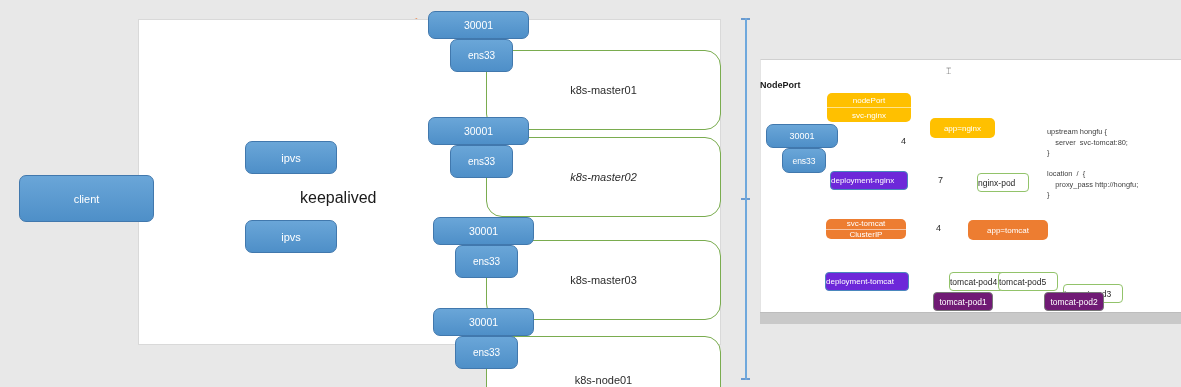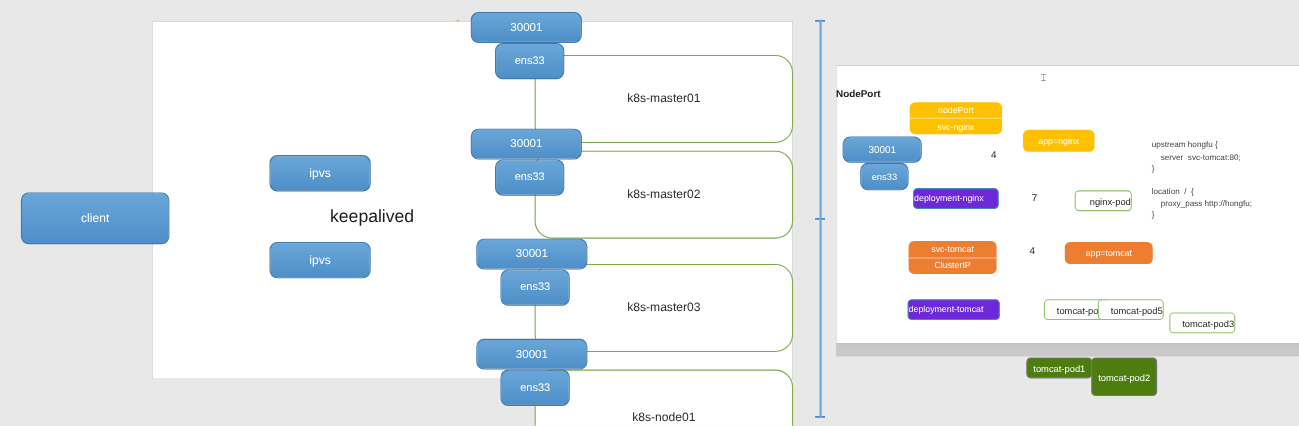--- a/index.html
+++ b/index.html
@@ -110,34 +110,33 @@
 
   
   .pod-box {
     border: 1px solid #92c36a;
     border-radius: 4px;
     background: #ffffff;
     color: #262626;
     font-size: 8.5px;
     display: flex;
     align-items: center;
-    justify-content: flex-end;
+    justify-content: flex-start;
     box-sizing: border-box;
   }
   .pod-gray {
-    background: #4d7c0f;
+    background: #701a75;
     border: 1px solid #777;
     border-radius: 4px;
     color: #ffffff;
     font-size: 8.5px;
     display: flex;
     align-items: center;
     justify-content: center;
     box-sizing: border-box;
-    margin-top: 33px;
   }
 
   
   .plain-label { color: #1a1a1a; font-size: 16px; }
   .tiny-num { color: #2b2b2b; font-size: 9px; }
   .code-block {
     color: #3f3f3f;
     font-size: 7.4px;
     line-height: 1.42;
     white-space: pre;
@@ -219,21 +218,21 @@
 <div class="abs green-box" style="left:486px; top:10px; width:235px; height:80px;">
   <span>k8s-master01</span>
 </div>
 <div class="abs blue-box" style="left:428px; top:11px; width:101px; height:28px; font-size:10.5px;">
   <span>30001</span>
 </div>
 <div class="abs blue-box" style="left:450px; top:39px; width:63px; height:33px; font-size:10px;">
   <span>ens33</span>
 </div>
 
-<div class="abs green-box" style="left:486px; top:97px; width:235px; height:80px;">
+<div class="abs green-box" style="left:486px; top:97px; width:235px; height:80px;font-style:italic;">
   <span>k8s-master02</span>
 </div>
 <div class="abs blue-box" style="left:428px; top:117px; width:101px; height:28px; font-size:10.5px;">
   <span>30001</span>
 </div>
 <div class="abs blue-box" style="left:450px; top:145px; width:63px; height:33px; font-size:10px;">
   <span>ens33</span>
 </div>
 
 <div class="abs green-box" style="left:486px; top:200px; width:235px; height:80px;">
@@ -282,21 +281,21 @@
 </div>
 
 <div class="abs blue-flat" style="left:830px; top:171px; width:78px; height:19px;">
   <span>deployment-nginx</span>
 </div>
 
 <div class="abs pod-box" style="left:977px; top:173px; width:52px; height:19px;">
   <span>nginx-pod</span>
 </div>
 
-<div class="abs svc-box orange" style="left:826px; top:219px; width:80px; height:30px;">
+<div class="abs svc-box orange" style="left:826px; top:219px; width:80px; height:20px;">
   <div class="row">svc-tomcat</div>
   <div class="row">ClusterIP</div>
 </div>
 
 <div class="abs pill orange" style="left:968px; top:220px; width:80px; height:20px;">
   <span>app=tomcat</span>
 </div>
 
 <div class="abs blue-flat" style="left:825px; top:272px; width:84px; height:19px;">
   <span>deployment-tomcat</span>
@@ -311,21 +310,21 @@
 </div>
 <div class="abs pod-box" style="left:998px; top:272px; width:60px; height:19px;">
   <span>tomcat-pod5</span>
 </div>
 <div class="abs pod-box" style="left:1063px; top:284px; width:60px; height:19px;">
   <span>tomcat-pod3</span>
 </div>
 <div class="abs pod-gray" style="left:933px; top:292px; width:60px; height:19px;">
   <span>tomcat-pod1</span>
 </div>
-<div class="abs pod-gray" style="left:992px; top:292px; width:60px; height:35px;">
+<div class="abs pod-gray" style="left:1044px; top:292px; width:60px; height:19px;">
   <span>tomcat-pod2</span>
 </div>
 
 <div class="abs code-block" style="left:1047px; top:127px;">upstream hongfu {
     server  svc-tomcat:80;
 }
 
 location  /  {
     proxy_pass http://hongfu;
 }</div>

